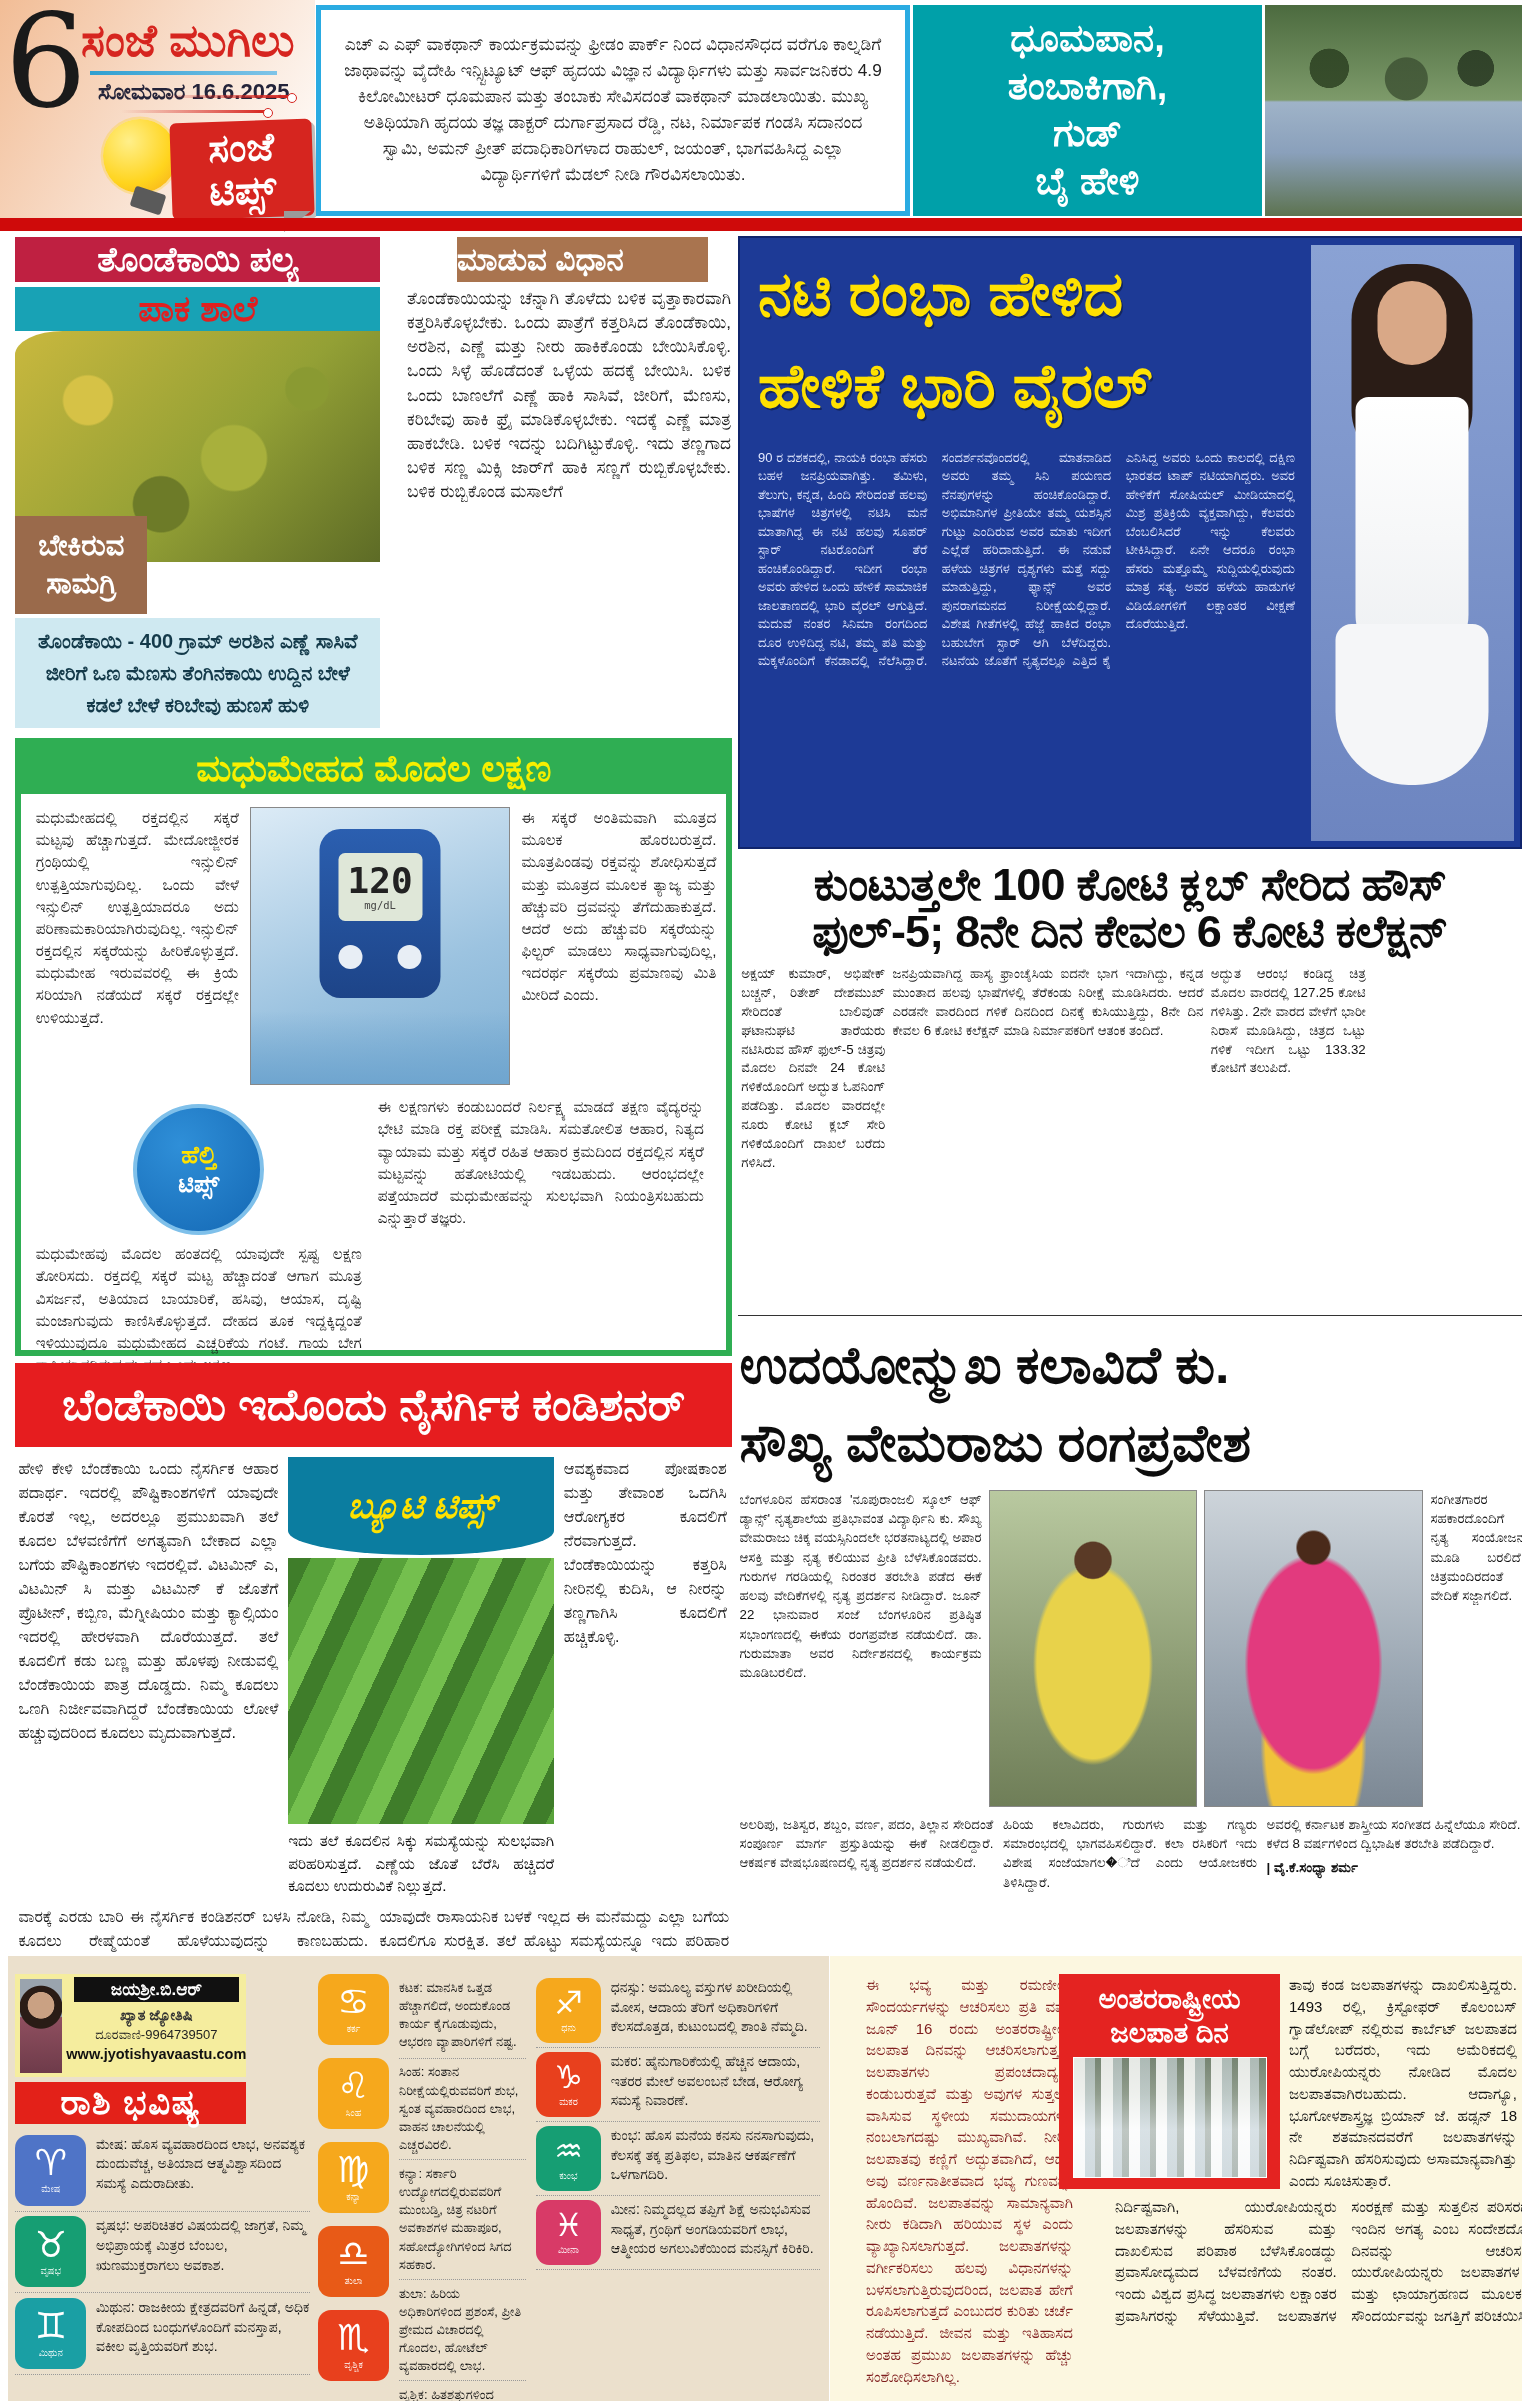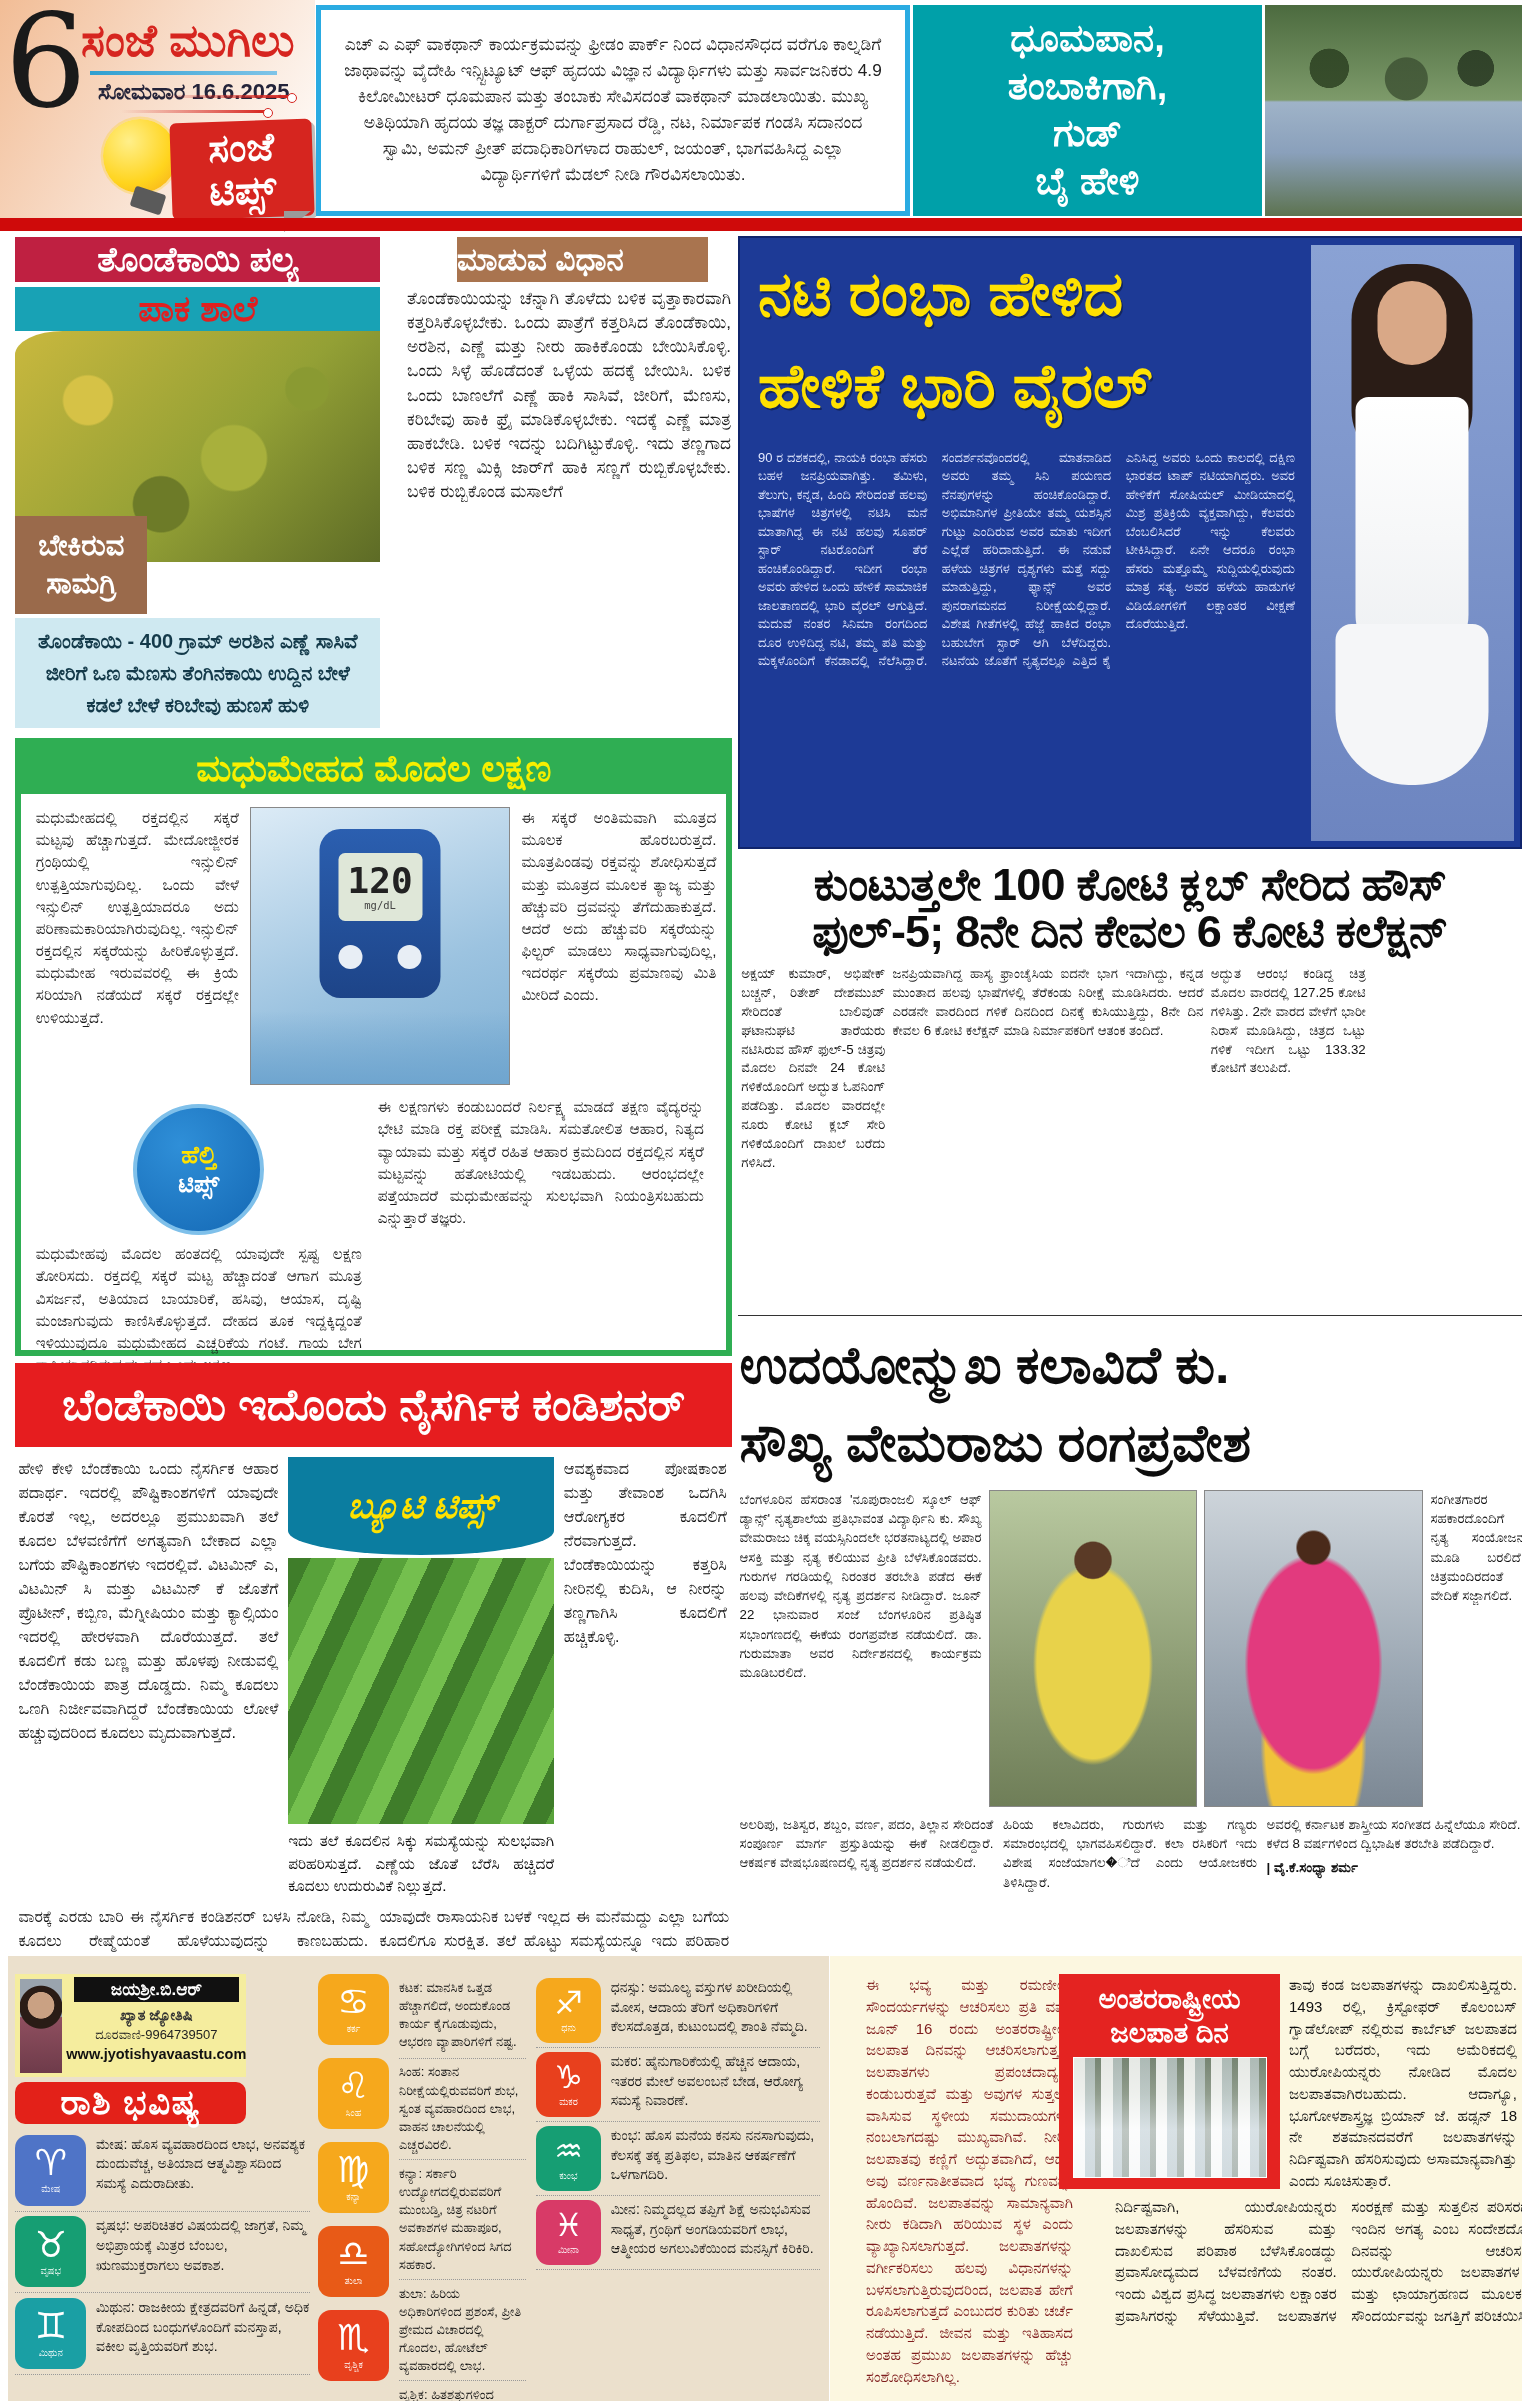--- a/index.html
+++ b/index.html
@@ -111,21 +111,21 @@
   .astro-card{left:15.3px;top:1974px;width:231px;height:103px;background:#f5ed9e;display:flex;}
   .astro-photo{width:74px;height:94px;margin:4.8px;background:
     radial-gradient(circle at 50% 28%,#caa183 0 13px,transparent 13.7px),
     radial-gradient(circle at 50% 30%,#2a1c16 0 21px,transparent 22px),
     linear-gradient(180deg,#9aa4ae 40%,#8f4f5f 41%,#6e3b4a);}
   .astro-right{flex:1;display:flex;flex-direction:column;align-items:center;padding-top:3.2px;}
   .astro-name{background:#111;color:#fff;font-size:17px;font-weight:bold;padding:2.4px 9.7px;width:92%;text-align:center;box-sizing:border-box;}
   .astro-title{font-size:14.5px;font-weight:bold;color:#333;margin-top:4.8px;}
   .astro-phone{font-size:13px;color:#222;margin-top:3.2px;}
   .astro-web{font-size:14.5px;color:#111;margin-top:3.2px;font-weight:bold;}
-  .rashi-header{left:15.3px;top:2082px;width:231px;height:42px;background:#e32119;color:#fff;font-size:34px;font-weight:bold;display:flex;align-items:center;justify-content:center;letter-spacing:1.6px;border-radius:10px;}
+  .rashi-header{left:15.3px;top:2082px;width:231px;height:42px;background:#e32119;color:#fff;font-size:34px;font-weight:bold;display:flex;align-items:center;justify-content:center;letter-spacing:1.6px;}
   .sign-col1{left:15.3px;top:2130px;width:295px;}
   .sign-row{display:flex;gap:9.7px;align-items:flex-start;padding:4.8px 0;border-bottom:1.6px dotted #999;}
   .sign-icon{width:71px;height:71px;border-radius:13px;display:flex;flex-direction:column;align-items:center;justify-content:center;color:#fff;flex:0 0 auto;}
   .sign-glyph{font-size:36px;line-height:1;font-family:"DejaVu Sans",sans-serif;}
   .sign-iconlabel{font-size:9.7px;margin-top:2.4px;}
   .sign-text{font-size:14px;line-height:1.4;color:#111;}
   .icon-rail{left:318px;top:1974px;width:73px;display:flex;flex-direction:column;gap:13px;}
   .text-rail{left:399px;top:1974px;width:127px;}
   .text-rail .sign-text{padding:4.8px 0;border-bottom:1.6px dotted #999;min-height:74px;font-size:13px;}
   .sign-col4{left:536px;top:1974px;width:284px;}

